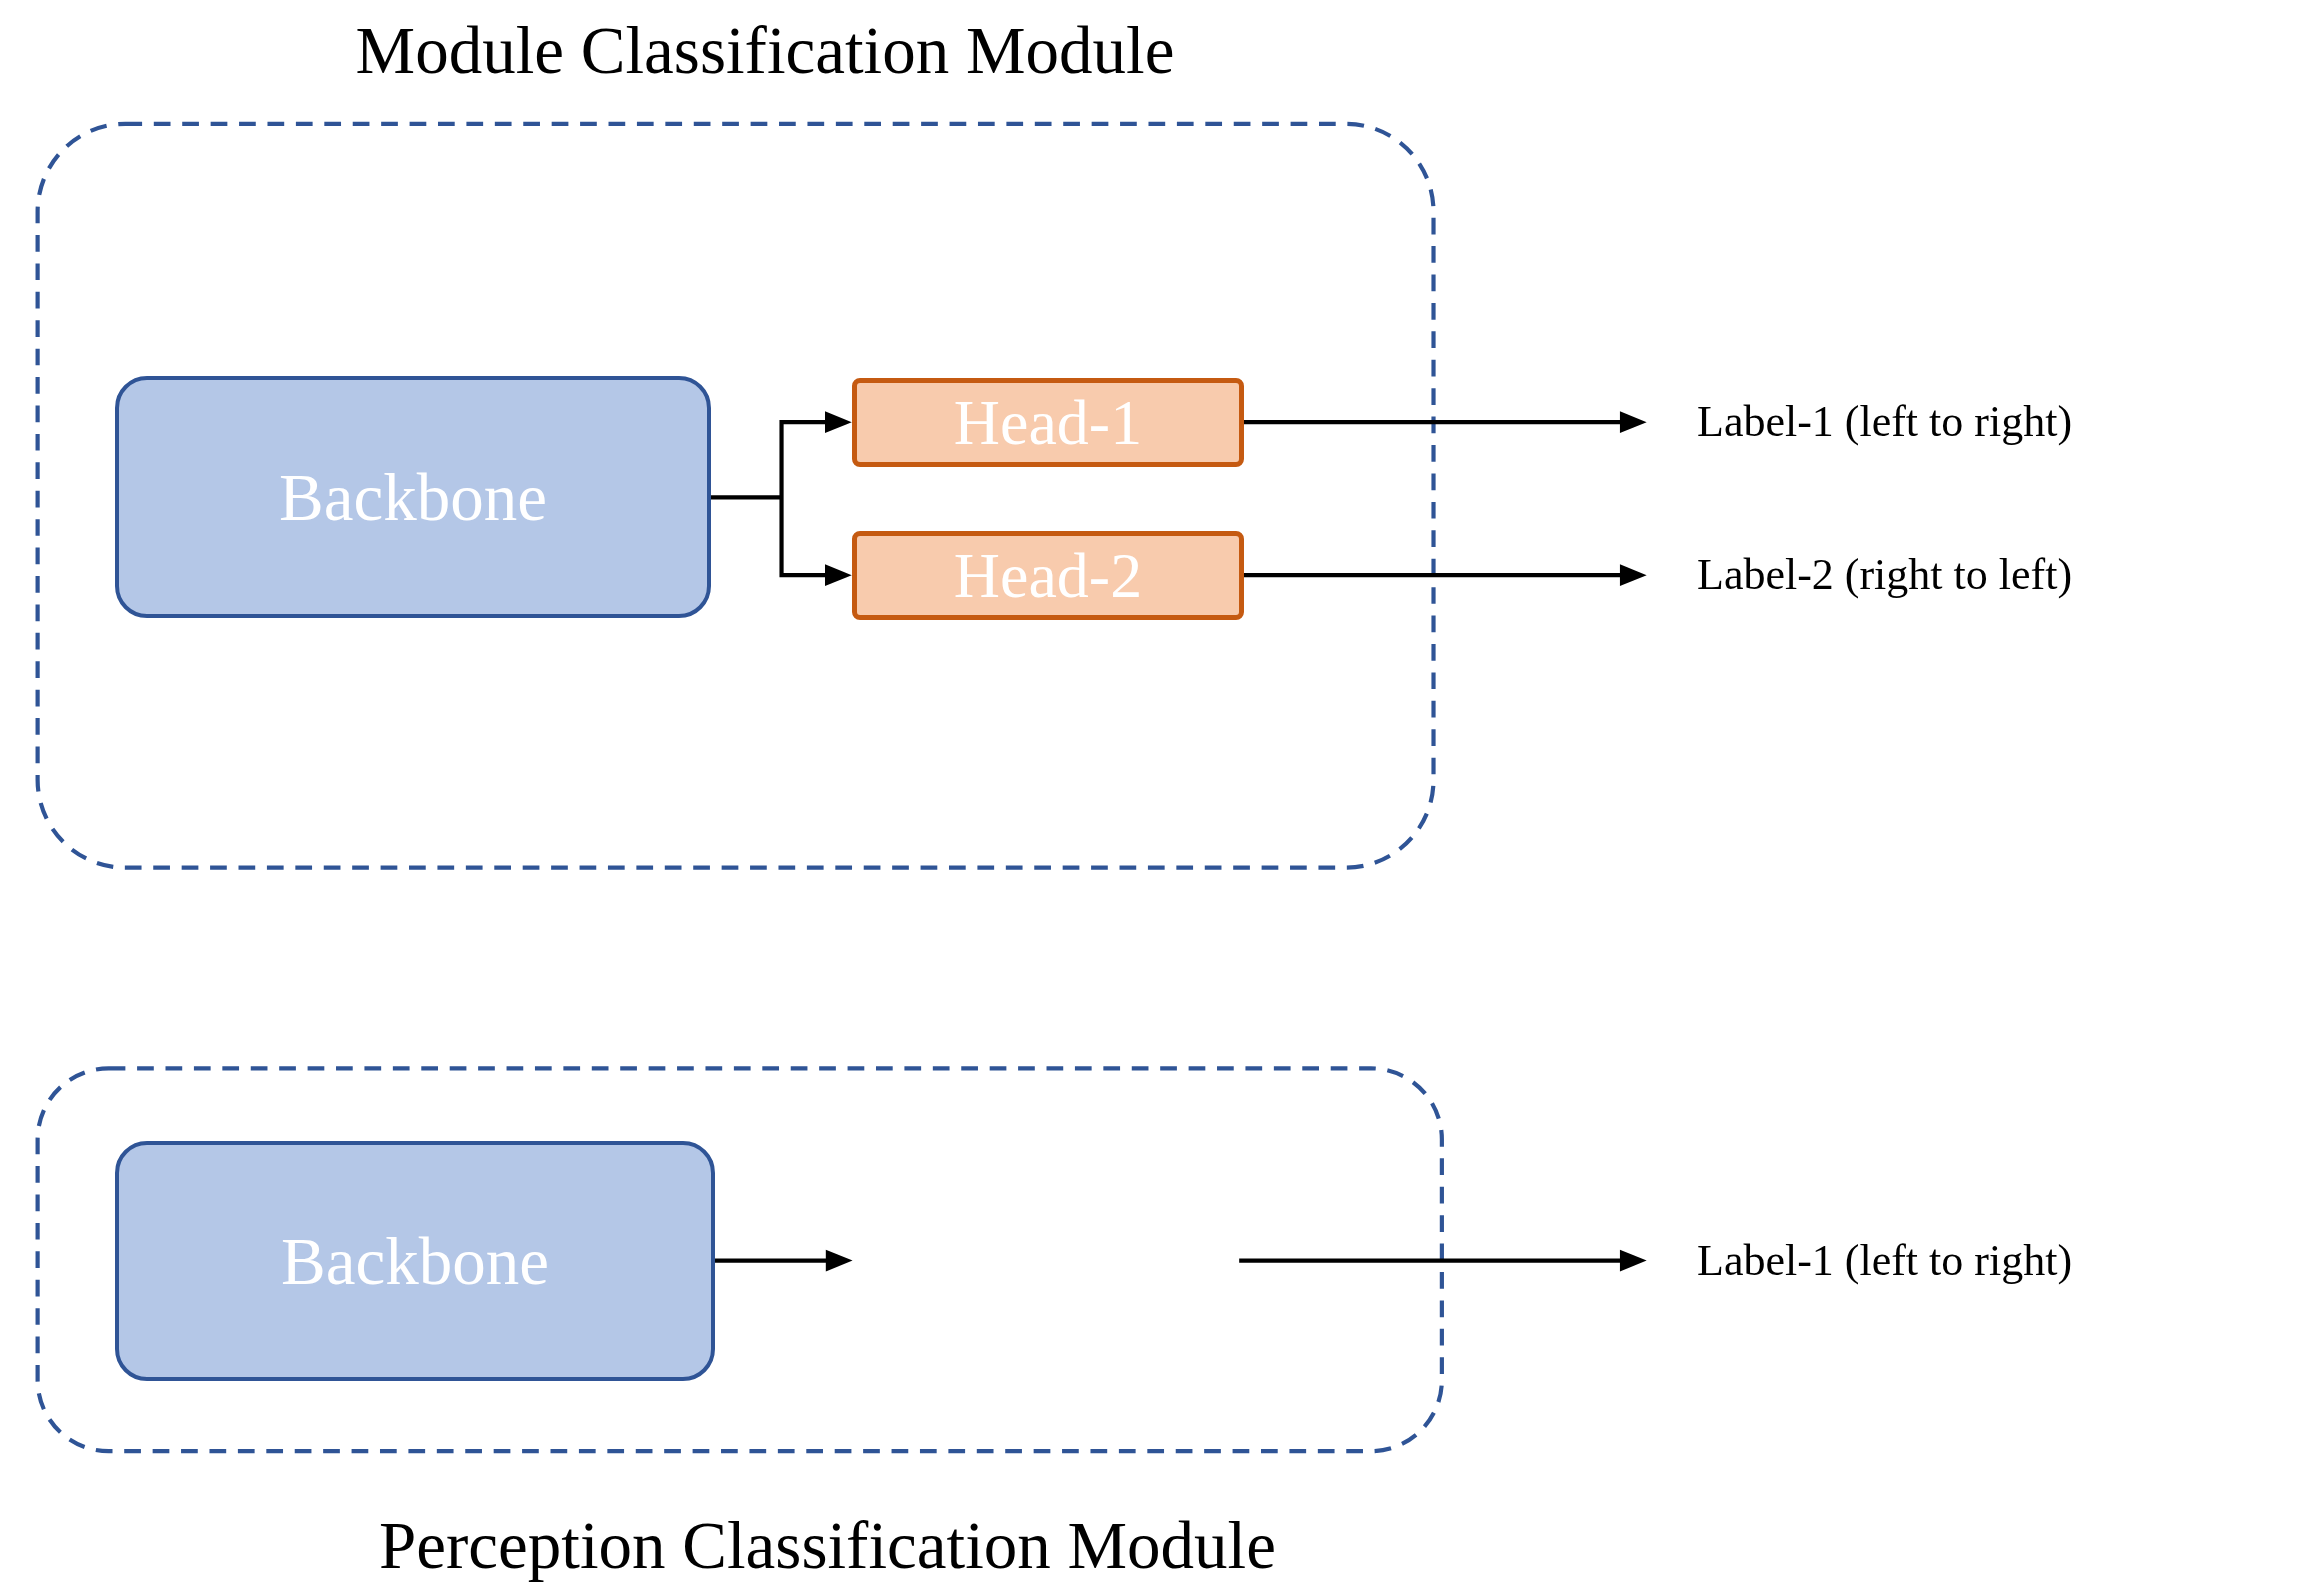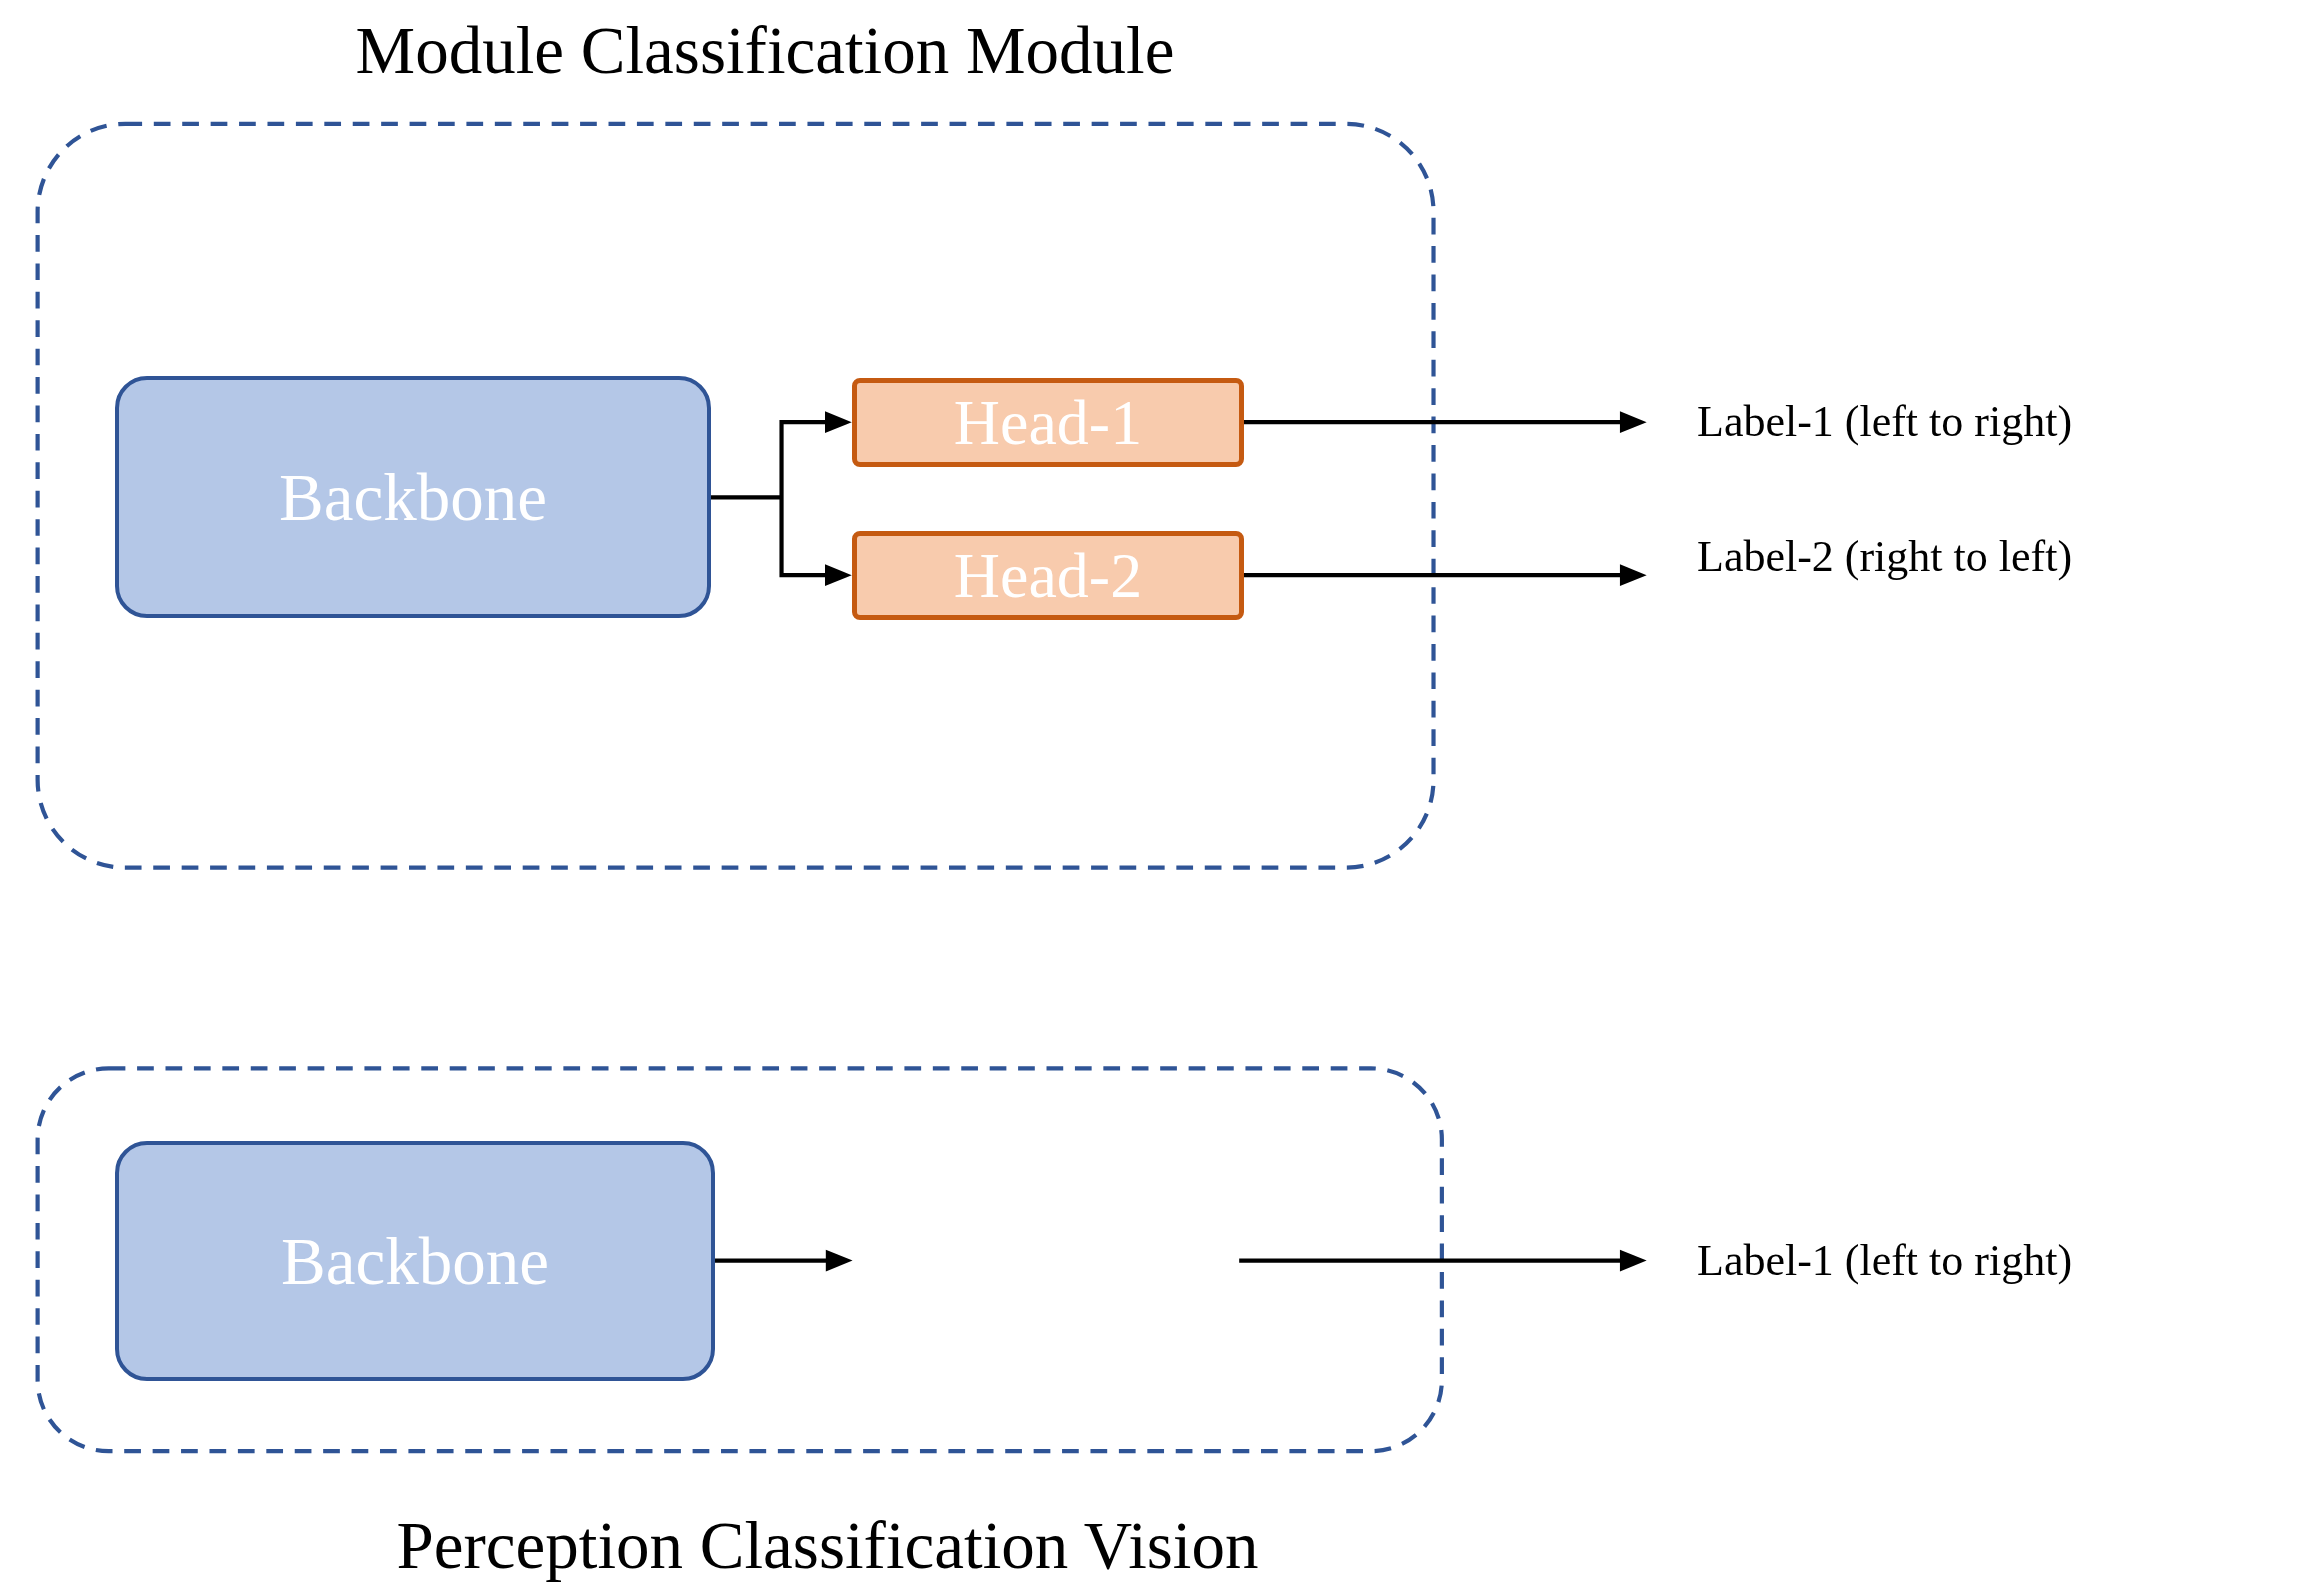--- a/index.html
+++ b/index.html
@@ -109,25 +109,25 @@
   <div class="node head-node" style="left:852px; top:378px; width:392px; height:89px;">
     <span>Head-1</span>
   </div>
 
   <div class="node head-node" style="left:852px; top:531px; width:392px; height:89px;text-align:right;">
     <span>Head-2</span>
   </div>
 
   <div class="output-label" style="left:1697px; top:376px;">Label-1 (left to right)</div>
 
-  <div class="output-label" style="left:1697px; top:511px;">Label-2 (right to left)</div>
+  <div class="output-label" style="left:1697px; top:529px;">Label-2 (right to left)</div>
 
   <div class="node backbone-node" style="left:115px; top:1141px; width:600px; height:240px;">
     <span>Backbone</span>
   </div>
 
 
   <div class="output-label" style="left:1697px; top:1215px;">Label-1 (left to right)</div>
 
-  <div class="module-title" style="left:117px; top:1500px; width:1421px;">Perception Classification Vision</div>
+  <div class="module-title" style="left:117px; top:1500px; width:1421px;">Perception Classification Module</div>
 
 </div>
 
 
 </body></html>

